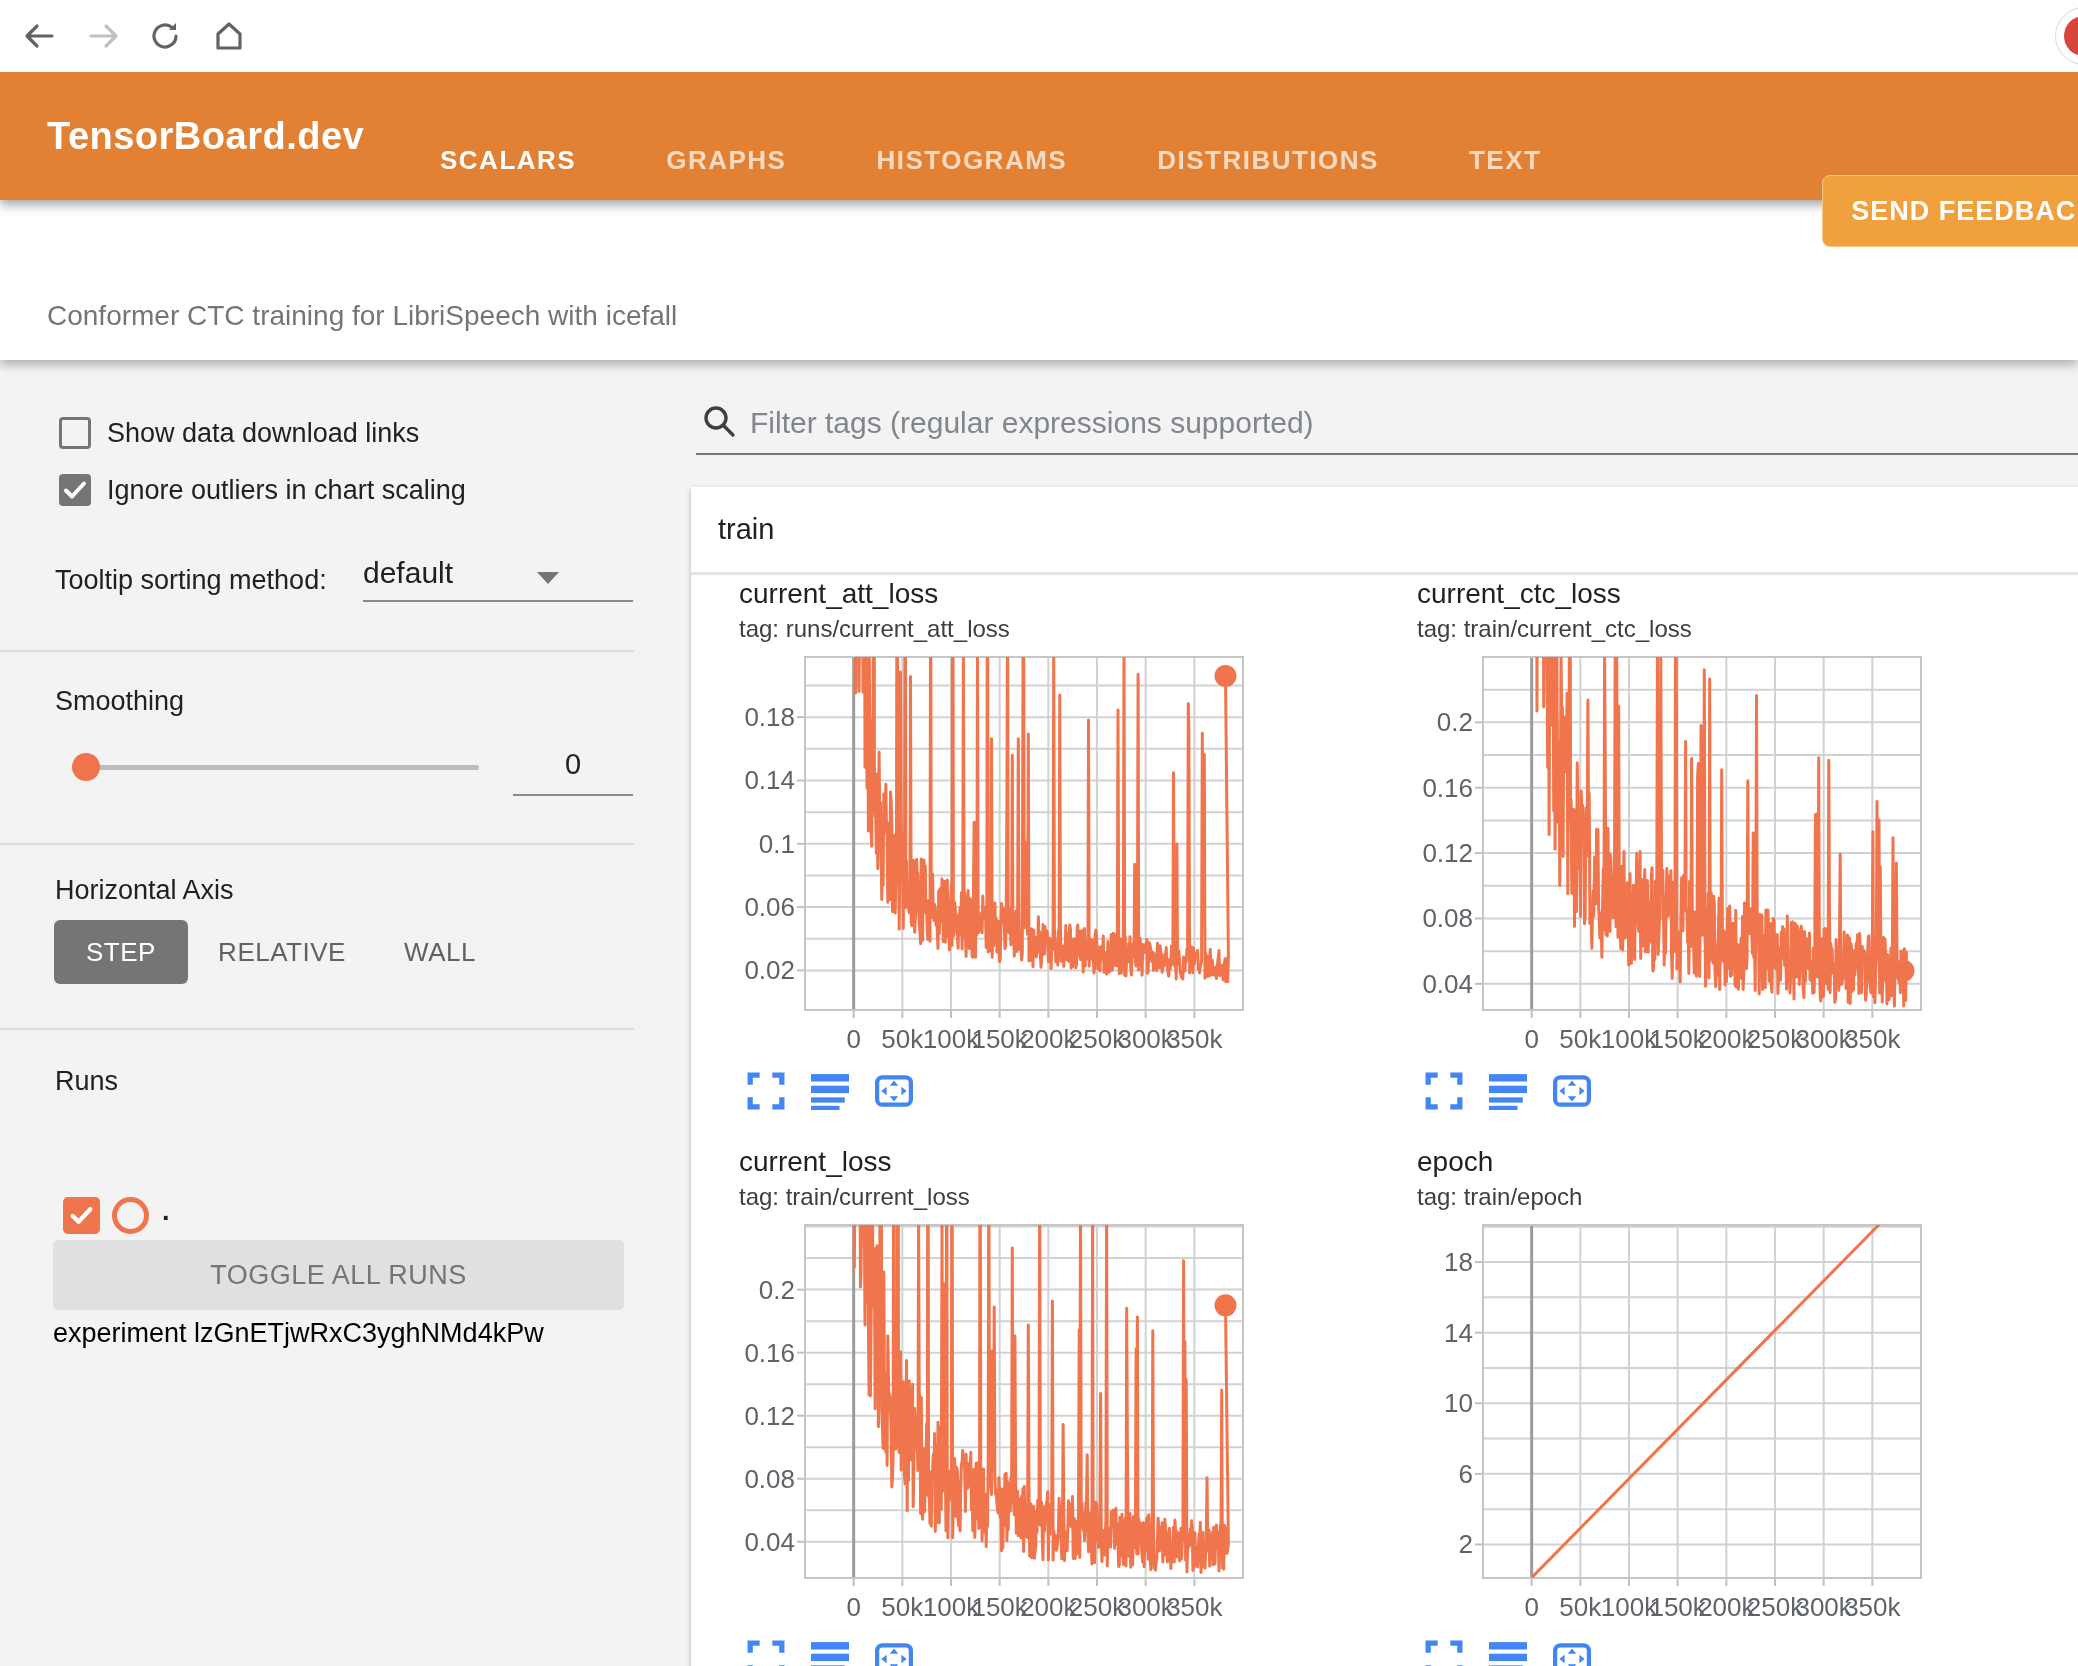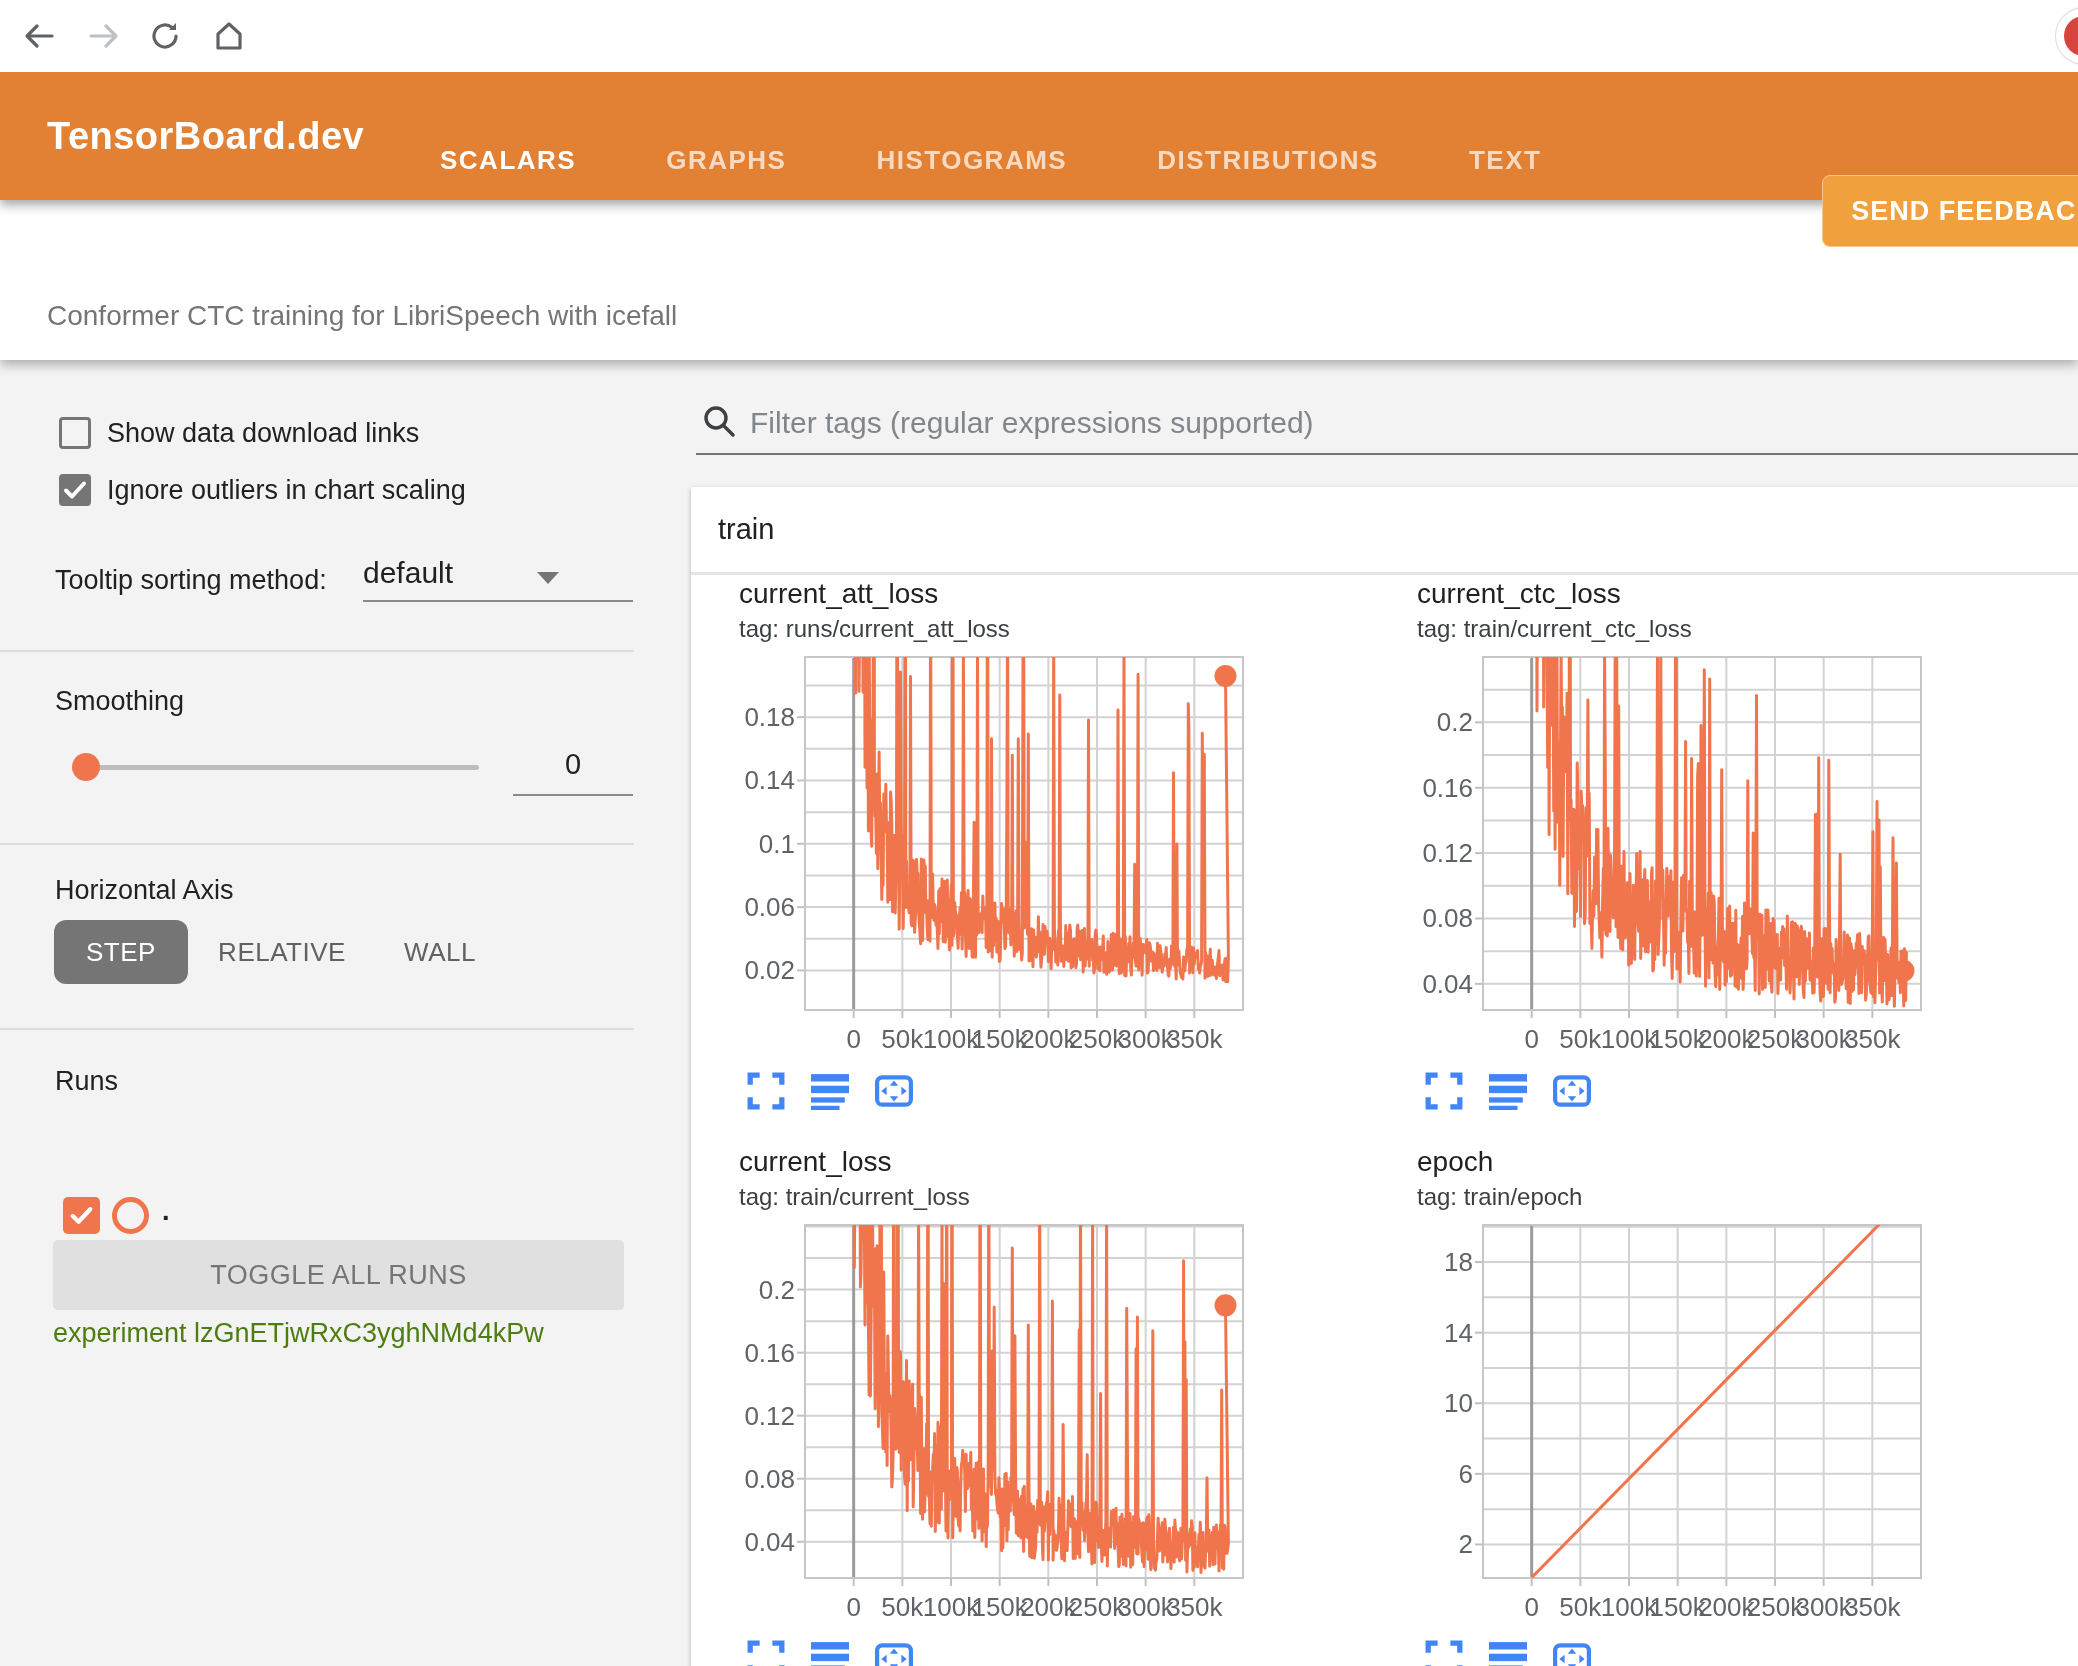--- a/index.html
+++ b/index.html
@@ -43,21 +43,21 @@
 
   
   .side-label{color:#212121;font-size:27px;}
   .divider{left:0;width:634px;height:0;border-top:2px solid #dcdcdc;}
   .cbx{width:32px;height:32px;border-radius:4px;box-sizing:border-box;}
   .cbx.empty{border:3px solid #757575;background:transparent;}
   .cbx.gray{background:#757575;}
   .cbx svg{display:block;}
   #select-underline{border-top:2px solid #8a8a8a;}
 
-  .axis-btn{border-radius:12px;font-size:26px;letter-spacing:.5px;display:flex;align-items:center;justify-content:center;cursor:pointer;}
+  .axis-btn{border-radius:6px;font-size:26px;letter-spacing:.5px;display:flex;align-items:center;justify-content:center;cursor:pointer;}
 
   input.line-input{background:transparent;border:none;outline:none;
     font-family:"Liberation Sans",sans-serif;}
   #runs-filter{left:53px;top:1118px;width:560px;height:44px;font-size:27px;color:#212121;
     border-bottom:2px solid #616161;}
   #runs-filter::placeholder{color:#757575;}
 
   
   #filter-tags{left:748px;top:398px;width:1310px;height:48px;font-size:30px;color:#202124;}
   #filter-tags::placeholder{color:#80868b;}
@@ -166,21 +166,21 @@
 
   <div class="abs" style="left:63px;top:837px;width:37px;height:37px;border-radius:5px;background:#f0744c;display:flex;align-items:center;justify-content:center;">
     <svg width="31" height="31" viewBox="0 0 32 32">
         <path d="M7 16.5 L13 22.5 L25 9.5" stroke="#ffffff" stroke-width="4.5" fill="none" stroke-linecap="round" stroke-linejoin="round"></path>
       </svg>
   </div>
   <div class="abs" style="left:112px;top:837px;width:37px;height:37px;border-radius:50%;border:5px solid #f0744c;box-sizing:border-box;"></div>
   <div class="abs" style="left:162px;top:836px;font-size:27px;font-weight:bold;color:#212121;">.</div>
 
   <div class="abs" style="left:53px;top:880px;width:571px;height:70px;background:#e0e0e0;border-radius:5px;display:flex;align-items:center;justify-content:center;color:#757575;font-size:27px;letter-spacing:.5px;cursor:pointer;">TOGGLE ALL RUNS</div>
-  <div class="abs" style="left:53px;top:958px;font-size:27px;color:#4d7c0f;">experiment lzGnETjwRxC3yghNMd4kPw</div>
+  <div class="abs" style="left:53px;top:958px;font-size:27px;color:#000000;">experiment lzGnETjwRxC3yghNMd4kPw</div>
 </div>
 
 <div id="main" class="abs" style="left:660px;top:360px;width:1418px;height:1306px;">
   <div class="abs" style="left:40px;top:42px;">
     <svg width="38" height="38" viewBox="0 0 38 38">
         <circle cx="16" cy="16" r="10" stroke="#3c4043" stroke-width="3.4" fill="none"></circle>
         <path d="M23.5 23.5 L33 33" stroke="#3c4043" stroke-width="3.4" stroke-linecap="round"></path>
       </svg>
   </div>
   <input class="abs line-input" style="left: 88px; top: 38px; width: 1310px; height: 48px; font-size: 30px; color: #15803d;" id="filter-tags" placeholder="Filter tags (regular expressions supported)">

